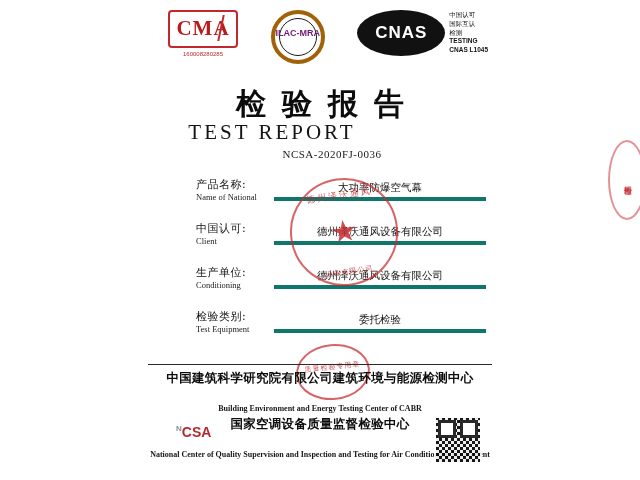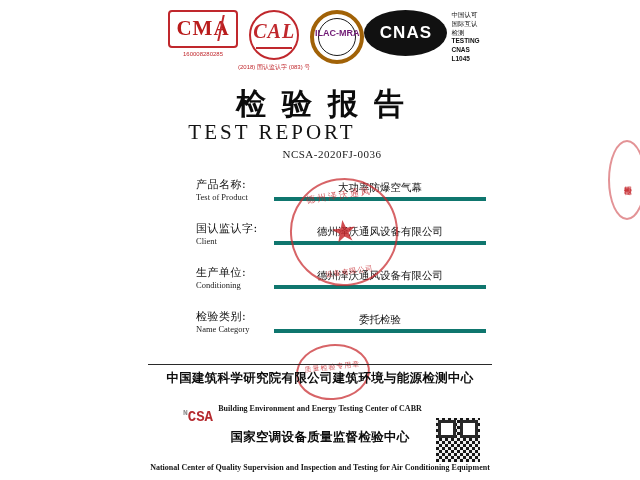--- a/index.html
+++ b/index.html
@@ -252,21 +252,21 @@
     margin-top: 2px;
   }
   .footer .line-en {
     font-size: 8px;
     font-family: "Liberation Serif", serif;
     font-weight: bold;
     color: #161616;
     margin-top: 17px;
   }
   .footer .line-cn.second {
-    margin-top: 16px;
+    margin-top: 3px;
   }
   
   .stamp {
     position: absolute;
     border: 2.5px solid rgba(200, 40, 45, 0.72);
     border-radius: 50%;
     color: rgba(197, 36, 42, 0.78);
     pointer-events: none;
   }
   .stamp-main {
@@ -326,27 +326,26 @@
     font-family: "DejaVu Serif", serif;
     writing-mode: vertical-rl;
     text-align: center;
     line-height: 34px;
     pointer-events: none;
   }
   
   .ncsa-logo {
     position: absolute;
     left: 176px;
-    top: 408px;
-    font-family: Liberation Mono, monospace;
+    top: 424px;
+    font-family: Liberation Sans, sans-serif;
     font-size: 14px;
     font-weight: bold;
     color: #b5292e;
     letter-spacing: 0px;
-    margin-left: 7px;
   }
   .ncsa-logo .small {
     font-size: 8px;
     color: #8d8d8d;
     vertical-align: super;
   }
   .qr {
     position: absolute;
     right: 158px;
     bottom: 16px;
@@ -375,26 +374,20 @@
 
 <div class="page">
 
   <div class="marks">
 
     <div class="mark mark-cma">
       <div class="badge">CMA</div>
       <div class="mark-caption">160008280285</div>
     </div>
 
-    <div class="mark mark-cal">
-      <div class="badge">
-        <span class="cal-text">CAL</span>
-      </div>
-      <div class="mark-caption">(2018) 国认监认字 (083) 号</div>
-    </div>
 
     <div class="mark mark-ilac">
       <div class="badge">
         <span class="ilac-ring"></span>
         <span class="ilac-text">ILAC-MRA</span>
       </div>
     </div>
 
     <div class="mark mark-cnas" style="display:flex;gap:4px;align-items:flex-start;">
       <div class="badge">
@@ -413,45 +406,45 @@
 
   <div class="title-cn">检验报告</div>
   <div class="title-en">TEST REPORT</div>
   <div class="report-no">NCSA-2020FJ-0036</div>
 
   <div class="fields">
 
     <div class="field-row">
       <div class="field-label">
         <span class="cn">产品名称:</span>
-        <span class="en">Test of Product</span>
+        <span class="en">Name of National</span>
       </div>
       <div class="field-value">大功率防爆空气幕</div>
     </div>
 
     <div class="field-row">
       <div class="field-label">
-        <span class="cn">国认监认字:</span>
+        <span class="cn">中国认可:</span>
         <span class="en">Client</span>
       </div>
       <div class="field-value">德州泽沃通风设备有限公司</div>
     </div>
 
     <div class="field-row">
       <div class="field-label">
         <span class="cn">生产单位:</span>
         <span class="en">Conditioning</span>
       </div>
       <div class="field-value">德州泽沃通风设备有限公司</div>
     </div>
 
     <div class="field-row">
       <div class="field-label">
         <span class="cn">检验类别:</span>
-        <span class="en">Name Category</span>
+        <span class="en">Test Equipment</span>
       </div>
       <div class="field-value">委托检验</div>
     </div>
 
   </div>
 
   <div class="stamp stamp-main">
     <div class="arc-top">德州泽沃通风</div>
     <div class="star">★</div>
     <div class="arc-bottom">设备有限公司</div>

